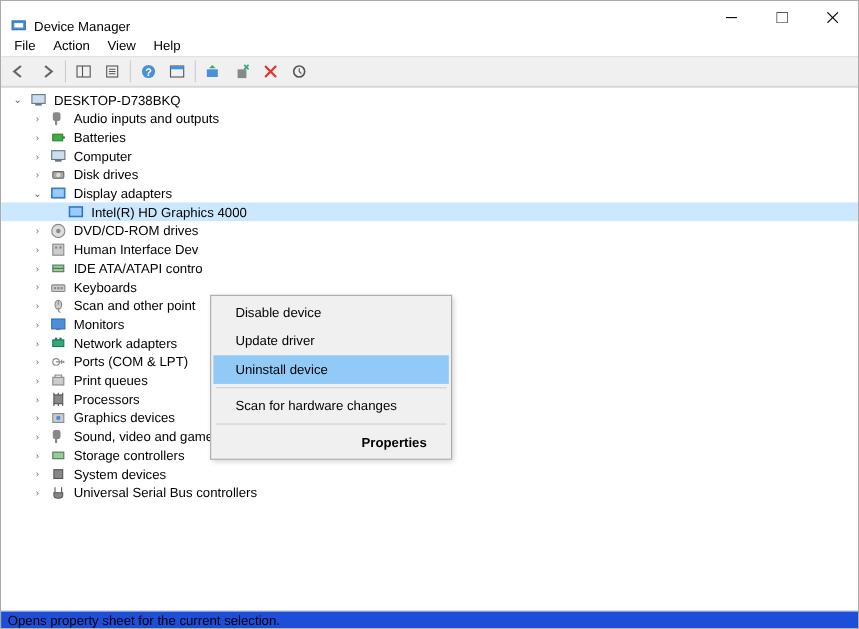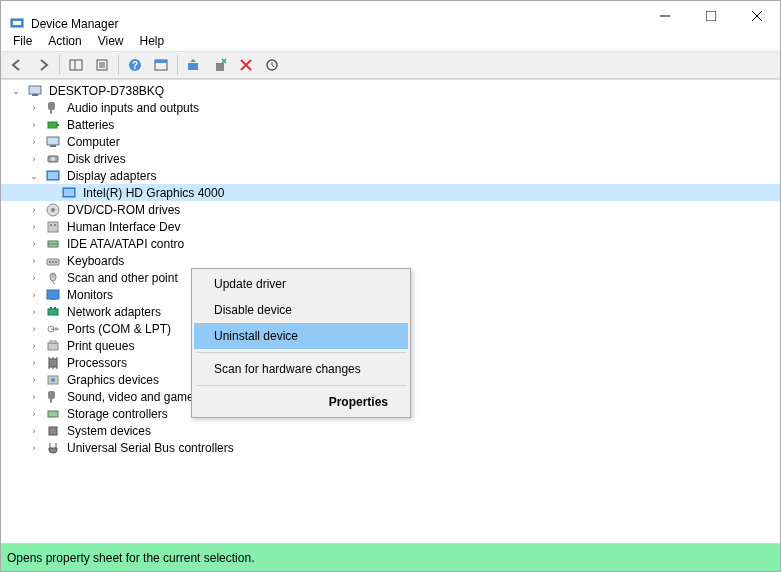--- a/index.html
+++ b/index.html
@@ -18,21 +18,21 @@
     .tree-node { display: flex; align-items: center; height: 17px; padding-left: 4px; cursor: default; white-space: nowrap; }
     .tree-node.selected { background: #cce8ff; }
     .tree-toggle { width: 14px; height: 14px; display: flex; align-items: center; justify-content: center; font-size: 9px; color: #666; cursor: default; }
     .tree-icon { width: 16px; height: 16px; margin: 0 4px; display: flex; align-items: center; justify-content: center; flex-shrink: 0; }
     .tree-label { padding: 0 2px; }
     .indent { display: inline-block; }
     .context-menu { position: absolute; background: #f0f0f0; border: 1px solid #aaa; box-shadow: 2px 2px 5px rgba(0,0,0,0.2); font-size: 12px; padding: 2px; z-index: 100; }
     .ctx-item { padding: 6px 20px 6px 20px; cursor: default; white-space: nowrap; }
     .ctx-item.highlighted { background: #91c9f7; }
     .ctx-sep { height: 1px; background: #d0d0d0; margin: 3px 2px; }
-    .statusbar { height: 28px; border-top: 1px solid #d0d0d0; background: #86efac; font-size: 12px; display: flex; align-items: center; padding: 0 6px; }
+    .statusbar { height: 16px; border-top: 1px solid #d0d0d0; background: #1d4ed8; font-size: 12px; display: flex; align-items: center; padding: 0 6px; }
     svg { display: block; }
   </style>
 </head>
 <body>
 
 <div class="titlebar">
   <span class="titlebar-icon">
     <svg width="16" height="16" viewBox="0 0 16 16">
         <rect x="2" y="4" width="12" height="8" fill="#4a90d9" stroke="#2a70b9" stroke-width="1"></rect>
         <rect x="4" y="6" width="8" height="4" fill="#fff"></rect>
@@ -376,22 +376,22 @@
           <svg width="16" height="16">
             <path d="M5 3 L5 8 M11 3 L11 8 M4 8 L12 8 L12 10 Q12 13 8 13 Q4 13 4 10 Z" fill="#888" stroke="#555"></path>
           </svg>
         </span>
         <span class="tree-label">Universal Serial Bus controllers</span>
       </div>
     </div>
 
   <div class="context-menu" style="left:190px; top:188px; width:220px;">
     <div id="ctx-items">
+        <div class="ctx-item">Disable device</div>
         <div class="ctx-item">Update driver</div>
-        <div class="ctx-item">Disable device</div>
         <div class="ctx-item highlighted">Uninstall device</div>
         <div class="ctx-sep"></div>
         <div class="ctx-item">Scan for hardware changes</div>
         <div class="ctx-sep"></div>
         <div class="ctx-item" style="font-weight: bold; text-align: right;">Properties</div>
       </div>
   </div>
 </div>
 
 <div class="statusbar">

